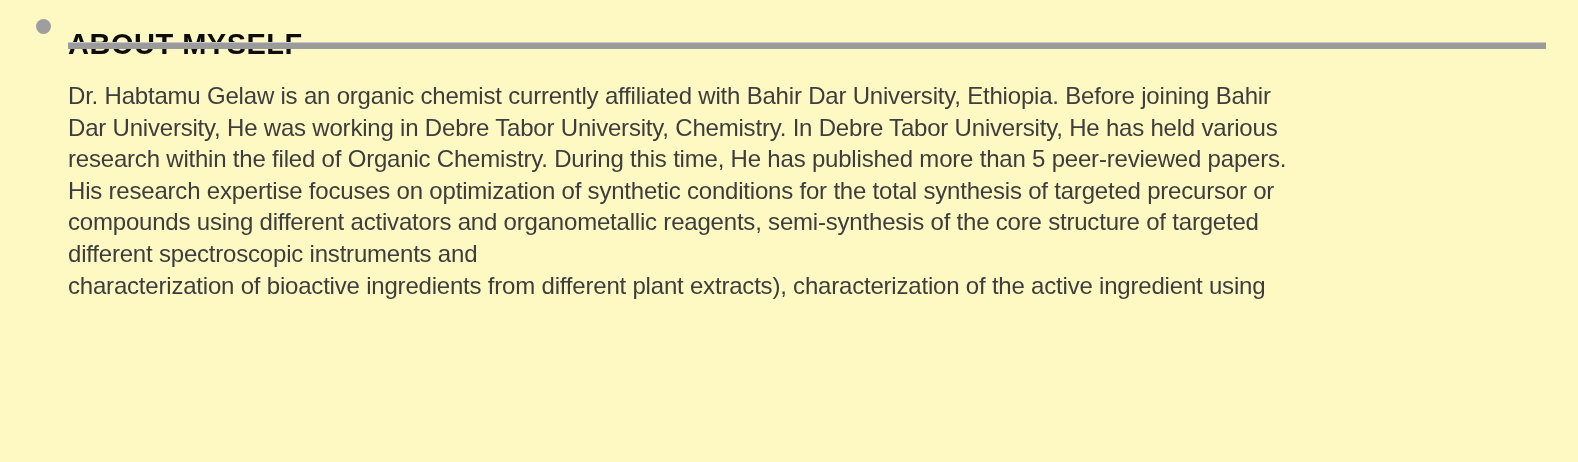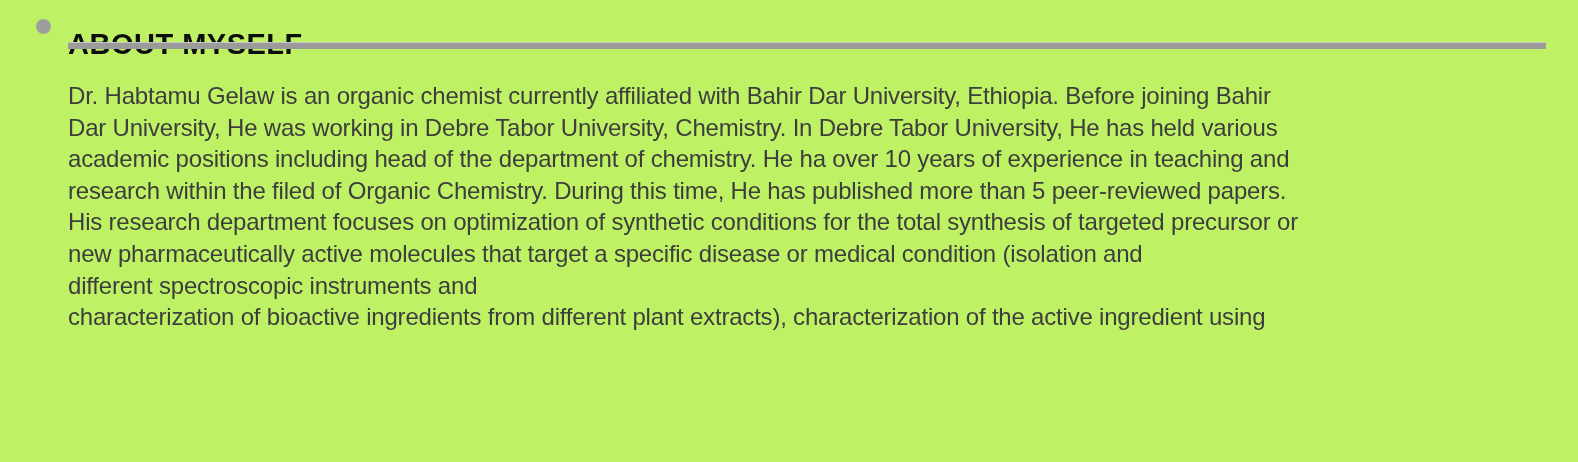--- a/index.html
+++ b/index.html
@@ -5,21 +5,21 @@
   html, body {
     margin: 0;
     padding: 0;
     background: #ffffff;
     font-family: "Liberation Sans", "DejaVu Sans", sans-serif;
   }
   .page {
     position: relative;
     width: 1578px;
     height: 462px;
-    background: #bef264;
+    background: #fef9c3;
     overflow: hidden;
   }
   .section-bullet {
     position: absolute;
     left: 36px;
     top: 19px;
     width: 15px;
     height: 15px;
     border-radius: 50%;
     background: #9e9e9e;
@@ -66,21 +66,20 @@
 
   <span class="section-bullet"></span>
 
   <h2 class="section-title">ABOUT MYSELF</h2>
 
   <div class="section-rule"></div>
 
   <div class="about-paragraph">
     <div class="para-line">Dr. Habtamu Gelaw is an organic chemist currently affiliated with Bahir Dar University, Ethiopia. Before joining Bahir</div>
     <div class="para-line">Dar University, He was working in Debre Tabor University, Chemistry. In Debre Tabor University, He has held various</div>
-    <div class="para-line">academic positions including head of the department of chemistry. He ha over 10 years of experience in teaching and</div>
     <div class="para-line">research within the filed of Organic Chemistry. During this time, He has published more than 5 peer-reviewed papers.</div>
-    <div class="para-line">His research department focuses on optimization of synthetic conditions for the total synthesis of targeted precursor or</div>
-    <div class="para-line">new pharmaceutically active molecules that target a specific disease or medical condition (isolation and</div>
+    <div class="para-line">His research expertise focuses on optimization of synthetic conditions for the total synthesis of targeted precursor or</div>
+    <div class="para-line">compounds using different activators and organometallic reagents, semi-synthesis of the core structure of targeted</div>
     <div class="para-line">different spectroscopic instruments and</div>
     <div class="para-line">characterization of bioactive ingredients from different plant extracts), characterization of the active ingredient using</div>
   </div>
 
 </div>
 
 </body></html>

